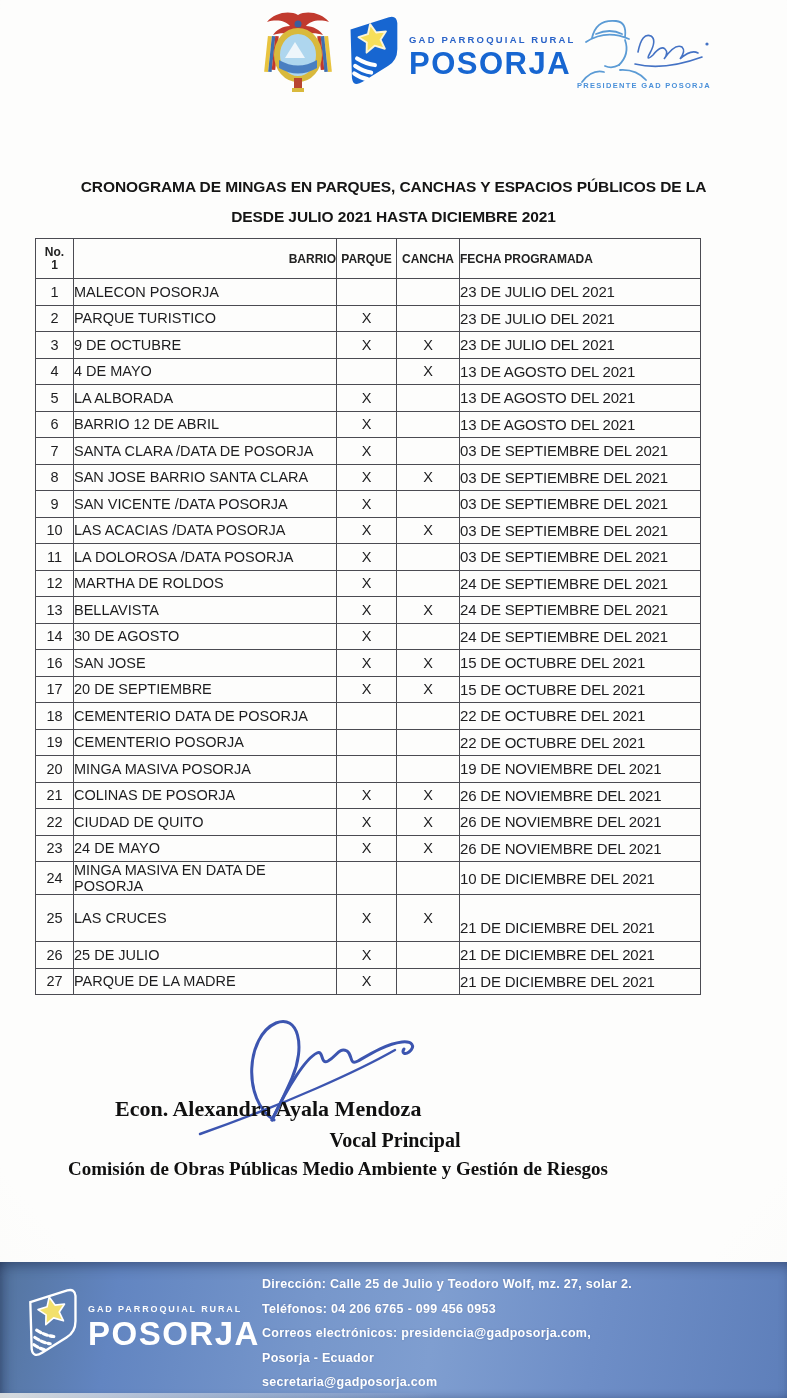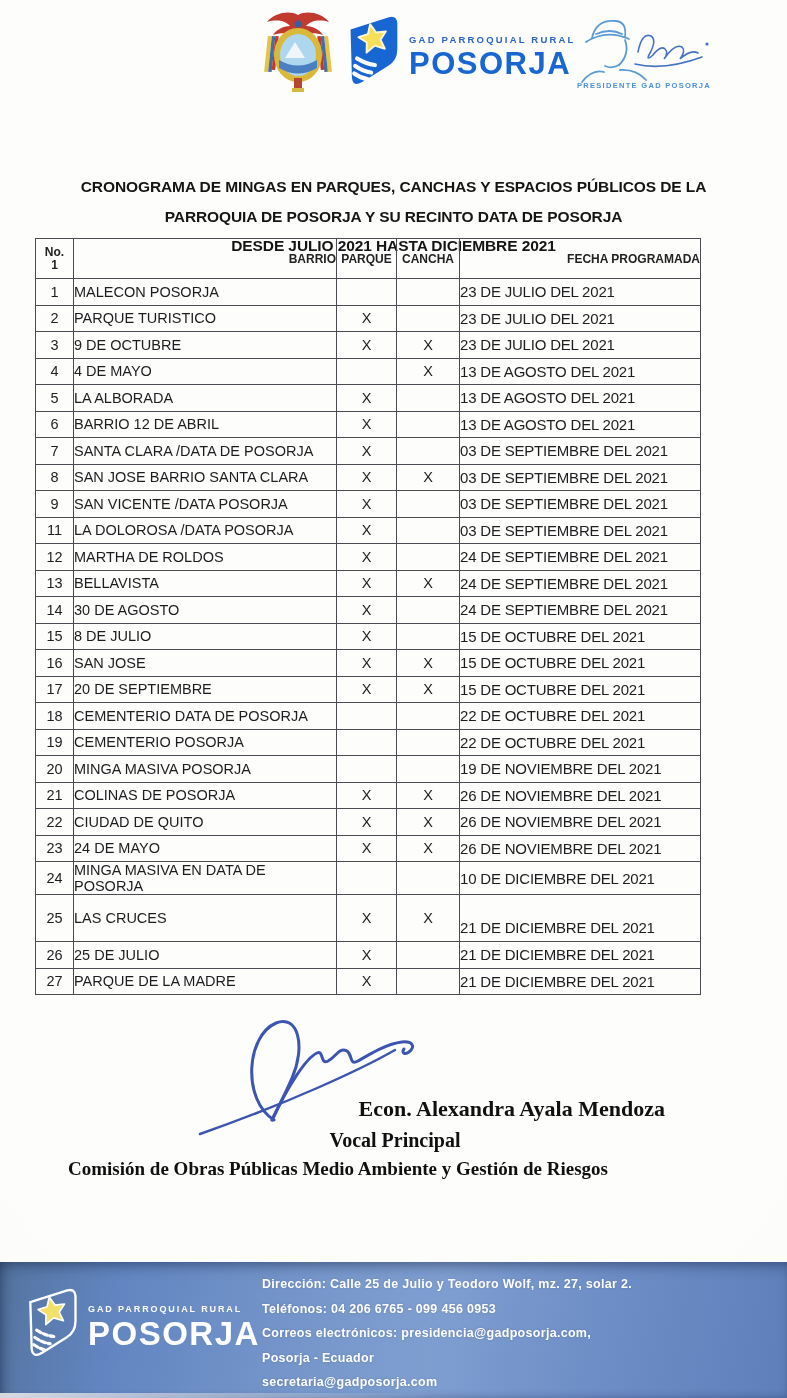--- a/index.html
+++ b/index.html
@@ -36,33 +36,33 @@
   table.sched col.w-no     { width:38px; }
   table.sched col.w-barrio { width:263px; }
   table.sched col.w-parque { width:60px; }
   table.sched col.w-cancha { width:63px; }
   table.sched col.w-fecha  { width:241px; }
   table.sched th, table.sched td { border:1.5px solid #4b4b52; padding:0; }
   table.sched thead tr { height:40px; }
   table.sched th { font-size:12px; font-weight:bold; color:#222; }
   th.c-no { font-size:11.5px; line-height:12.5px; text-align:center; }
   th.c-barrio { text-align:right; padding-left:9px;margin-top:29px; }
-  th.c-fecha { text-align:right; }
+  th.c-fecha { text-align:left; }
   table.sched tbody tr { height:26.5px; }
   td.c-no { text-align:center; font-size:14.5px; }
   td.c-barrio { font-size:14.5px; padding-left:8px; line-height:16px; }
   td.c-parque, td.c-cancha { text-align:center; font-size:14.5px; }
   td.c-fecha { font-size:15px; padding-left:7px; letter-spacing:-0.2px; }
   table.sched tbody tr:nth-child(24) { height:47px; }
   table.sched tbody tr:nth-child(24) td.c-fecha { vertical-align:bottom; padding-bottom:5px; }
 
   
   .sig-svg { position:absolute; left:190px; top:1008px; }
   .sig-name {
-    position:absolute; top:1096px; left:115px; width:550px; text-align:right;
+    position:absolute; top:1096px; left:115px; width:550px; text-align:left;
     font-family:"Liberation Serif", serif; font-weight:bold; font-size:22px; color:#101010;
   }
   .sig-role {
     position:absolute; top:1129px; left:120px; width:550px; text-align:center;
     font-family:"Liberation Serif", serif; font-weight:bold; font-size:20px; color:#101010;
   }
   .sig-commission {
     position:absolute; top:1158px; left:42px; width:592px; text-align:center;
     font-family:"Liberation Serif", serif; font-weight:bold; font-size:19px; color:#101010;
   }
@@ -137,21 +137,20 @@
         <path d="M66 40 Q70 20 79 24 Q85 28 78 41 Q73 50 81 43 Q89 33 93 37 Q97 41 92 47 Q103 31 110 35 Q114 39 108 47 Q119 37 126 41"></path>
         <path d="M63 52 Q92 59 130 45"></path>
         <circle cx="135" cy="32" r="1.6" fill="#4472c4" stroke="none"></circle>
       </g>
       <text x="72" y="76" text-anchor="middle" font-size="7.5" letter-spacing="1.3" fill="#4a90d9" font-weight="bold">PRESIDENTE GAD POSORJA</text>
     </svg>
   </div>
 
   <div class="doc-title">
     <div>CRONOGRAMA DE MINGAS EN PARQUES, CANCHAS Y ESPACIOS PÚBLICOS DE LA</div>
-    <div>PARROQUIA DE POSORJA Y SU RECINTO DATA DE POSORJA</div>
     <div>DESDE JULIO 2021 HASTA DICIEMBRE 2021</div>
   </div>
 
   <table class="sched">
     <colgroup>
       <col class="w-no">
         <col class="w-barrio">
         <col class="w-parque">
         <col class="w-cancha">
         <col class="w-fecha">
@@ -226,20 +225,27 @@
       <td class="c-fecha">03 DE SEPTIEMBRE DEL 2021</td>
     </tr>
         <tr>
       <td class="c-no">9</td>
       <td class="c-barrio">SAN VICENTE /DATA POSORJA</td>
       <td class="c-parque">X</td>
       <td class="c-cancha"></td>
       <td class="c-fecha">03 DE SEPTIEMBRE DEL 2021</td>
     </tr>
         <tr>
+      <td class="c-no">10</td>
+      <td class="c-barrio">LAS ACACIAS /DATA POSORJA</td>
+      <td class="c-parque">X</td>
+      <td class="c-cancha">X</td>
+      <td class="c-fecha">03 DE SEPTIEMBRE DEL 2021</td>
+    </tr>
+        <tr>
       <td class="c-no">11</td>
       <td class="c-barrio">LA DOLOROSA /DATA POSORJA</td>
       <td class="c-parque">X</td>
       <td class="c-cancha"></td>
       <td class="c-fecha">03 DE SEPTIEMBRE DEL 2021</td>
     </tr>
         <tr>
       <td class="c-no">12</td>
       <td class="c-barrio">MARTHA DE ROLDOS</td>
       <td class="c-parque">X</td>
@@ -252,27 +258,20 @@
       <td class="c-parque">X</td>
       <td class="c-cancha">X</td>
       <td class="c-fecha">24 DE SEPTIEMBRE DEL 2021</td>
     </tr>
         <tr>
       <td class="c-no">14</td>
       <td class="c-barrio">30 DE AGOSTO</td>
       <td class="c-parque">X</td>
       <td class="c-cancha"></td>
       <td class="c-fecha">24 DE SEPTIEMBRE DEL 2021</td>
-    </tr>
-        <tr>
-      <td class="c-no">15</td>
-      <td class="c-barrio">8 DE JULIO</td>
-      <td class="c-parque">X</td>
-      <td class="c-cancha"></td>
-      <td class="c-fecha">15 DE OCTUBRE DEL 2021</td>
     </tr>
         <tr>
       <td class="c-no">16</td>
       <td class="c-barrio">SAN JOSE</td>
       <td class="c-parque">X</td>
       <td class="c-cancha">X</td>
       <td class="c-fecha">15 DE OCTUBRE DEL 2021</td>
     </tr>
         <tr>
       <td class="c-no">17</td>

